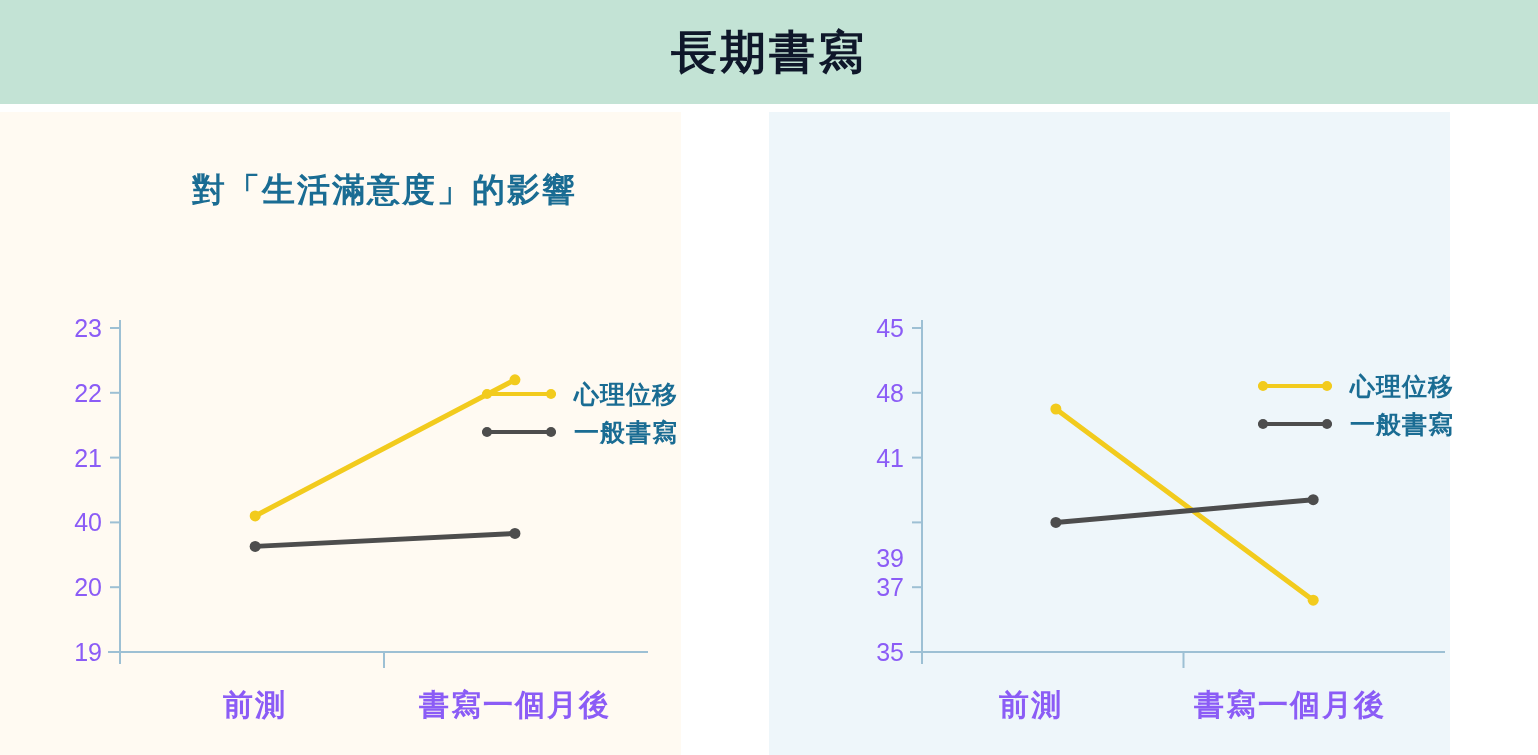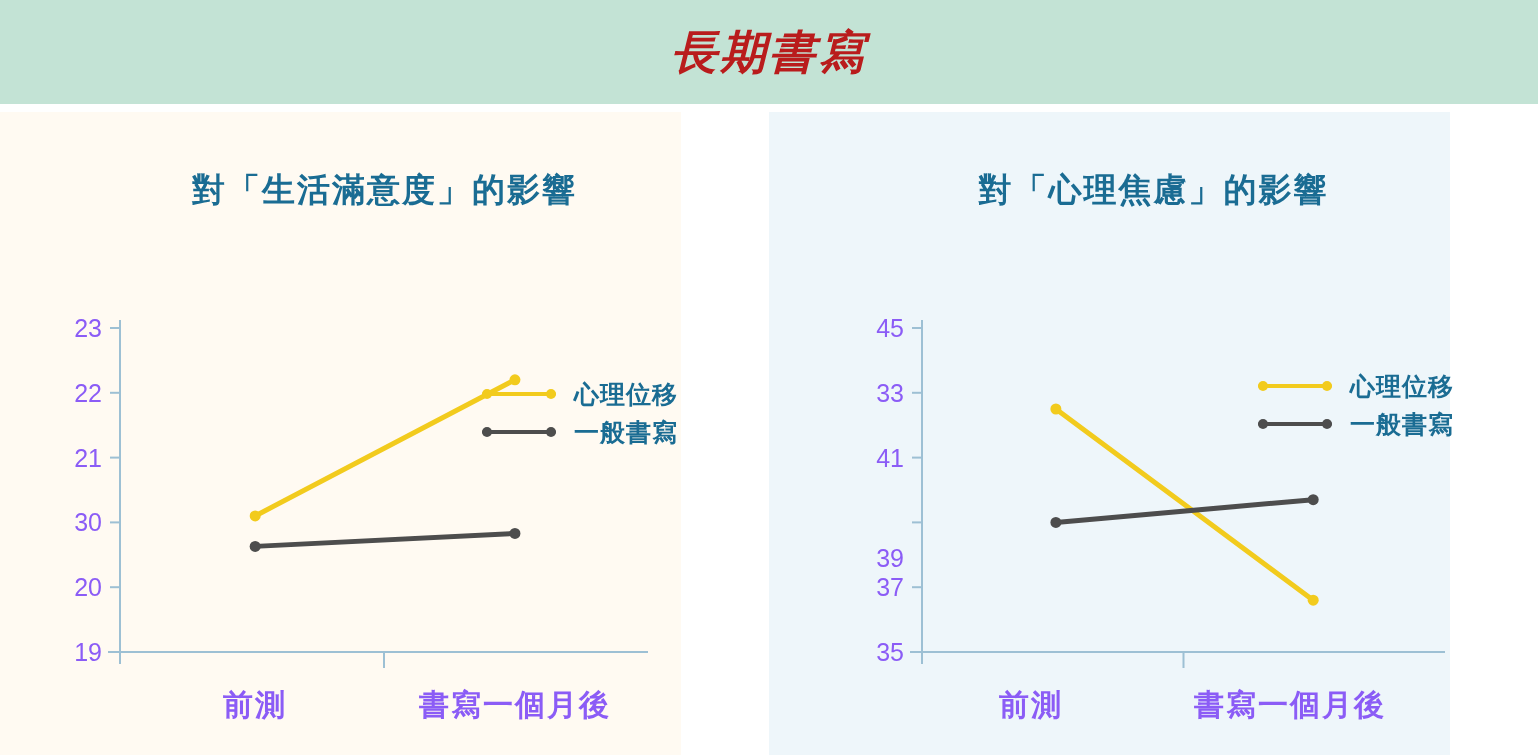--- a/index.html
+++ b/index.html
@@ -27,24 +27,23 @@
     width: 1538px;
     height: 104px;
     background: #c3e3d5;
     display: flex;
     align-items: center;
     justify-content: center;
   }
   .header-title {
     font-size: 46px;
     font-weight: bold;
-    color: #b91c1c;
+    color: #0f172a;
     letter-spacing: 3px;
     line-height: 1;
-    font-style: italic;
   }
 
   
   .panels {
     position: absolute;
     left: 0;
     top: 104px;
     width: 1538px;
     height: 651px;
   }
@@ -192,33 +191,32 @@
             <span class="legend-dot l" style="background:#4d4d4d"></span>
             <span class="legend-dot r" style="background:#4d4d4d"></span>
           </span>
           <span class="legend-label">一般書寫</span>
         </div>
       </div>
 
       <div id="ticks-0">
           <div class="tick-label" style="left: 44px; width: 58px; top: 528px;">19</div>
           <div class="tick-label" style="left: 44px; width: 58px; top: 463.2px;">20</div>
-          <div class="tick-label" style="left: 44px; width: 58px; top: 398.4px;">30</div>
+          <div class="tick-label" style="left: 44px; width: 58px; top: 398.4px;">40</div>
           <div class="tick-label" style="left: 44px; width: 58px; top: 333.6px;">21</div>
           <div class="tick-label" style="left: 44px; width: 58px; top: 268.8px;">22</div>
           <div class="tick-label" style="left: 44px; width: 58px; top: 204px;">23</div>
         </div>
       <div id="cats-0">
           <div class="cat-label" style="left: 155px; width: 200px; top: 578px;">前測</div>
           <div class="cat-label" style="left: 415px; width: 200px; top: 578px;">書寫一個月後</div>
         </div>
     </div>
 
     <div class="panel panel-right">
-      <div class="panel-title">對「心理焦慮」的影響</div>
 
       <svg class="chart-svg" id="svg-1" viewBox="0 0 769 651">
           <line x1="153" y1="208" x2="153" y2="552" stroke="#9dc0d4" stroke-width="2"></line>
           <line x1="141" y1="540" x2="676" y2="540" stroke="#9dc0d4" stroke-width="2"></line>
           <line x1="414.5" y1="540" x2="414.5" y2="556" stroke="#9dc0d4" stroke-width="2"></line>
           <line x1="143" y1="540" x2="153" y2="540" stroke="#9dc0d4" stroke-width="2"></line>
           <line x1="143" y1="475.2" x2="153" y2="475.2" stroke="#9dc0d4" stroke-width="2"></line>
           <line x1="143" y1="410.4" x2="153" y2="410.4" stroke="#9dc0d4" stroke-width="2"></line>
           <line x1="143" y1="345.6" x2="153" y2="345.6" stroke="#9dc0d4" stroke-width="2"></line>
           <line x1="143" y1="280.8" x2="153" y2="280.8" stroke="#9dc0d4" stroke-width="2"></line>
@@ -229,21 +227,21 @@
           <line x1="286.88800000000003" y1="410.4" x2="544.204" y2="387.7199999999999" stroke="#4d4d4d" stroke-width="5" stroke-linecap="round"></line>
           <circle cx="286.88800000000003" cy="410.4" r="5.5" fill="#4d4d4d"></circle>
           <circle cx="544.204" cy="387.7199999999999" r="5.5" fill="#4d4d4d"></circle>
         </svg>
 
       <div id="ticks-1">
           <div class="tick-label" style="left: 77px; width: 58px; top: 528px;">35</div>
           <div class="tick-label" style="left: 77px; width: 58px; top: 463.2px;">37</div>
           <div class="tick-label" style="left: 77px; width: 58px; top: 398.4px; margin-top: 36px;">39</div>
           <div class="tick-label" style="left: 77px; width: 58px; top: 333.6px;">41</div>
-          <div class="tick-label" style="left: 77px; width: 58px; top: 268.8px;">33</div>
+          <div class="tick-label" style="left: 77px; width: 58px; top: 268.8px;">48</div>
           <div class="tick-label" style="left: 77px; width: 58px; top: 204px;">45</div>
         </div>
       <div id="cats-1">
           <div class="cat-label" style="left: 162px; width: 200px; top: 578px;">前測</div>
           <div class="cat-label" style="left: 421px; width: 200px; top: 578px;">書寫一個月後</div>
         </div>
     </div>
 
     <div class="legend legend-right">
       <div class="legend-row">

